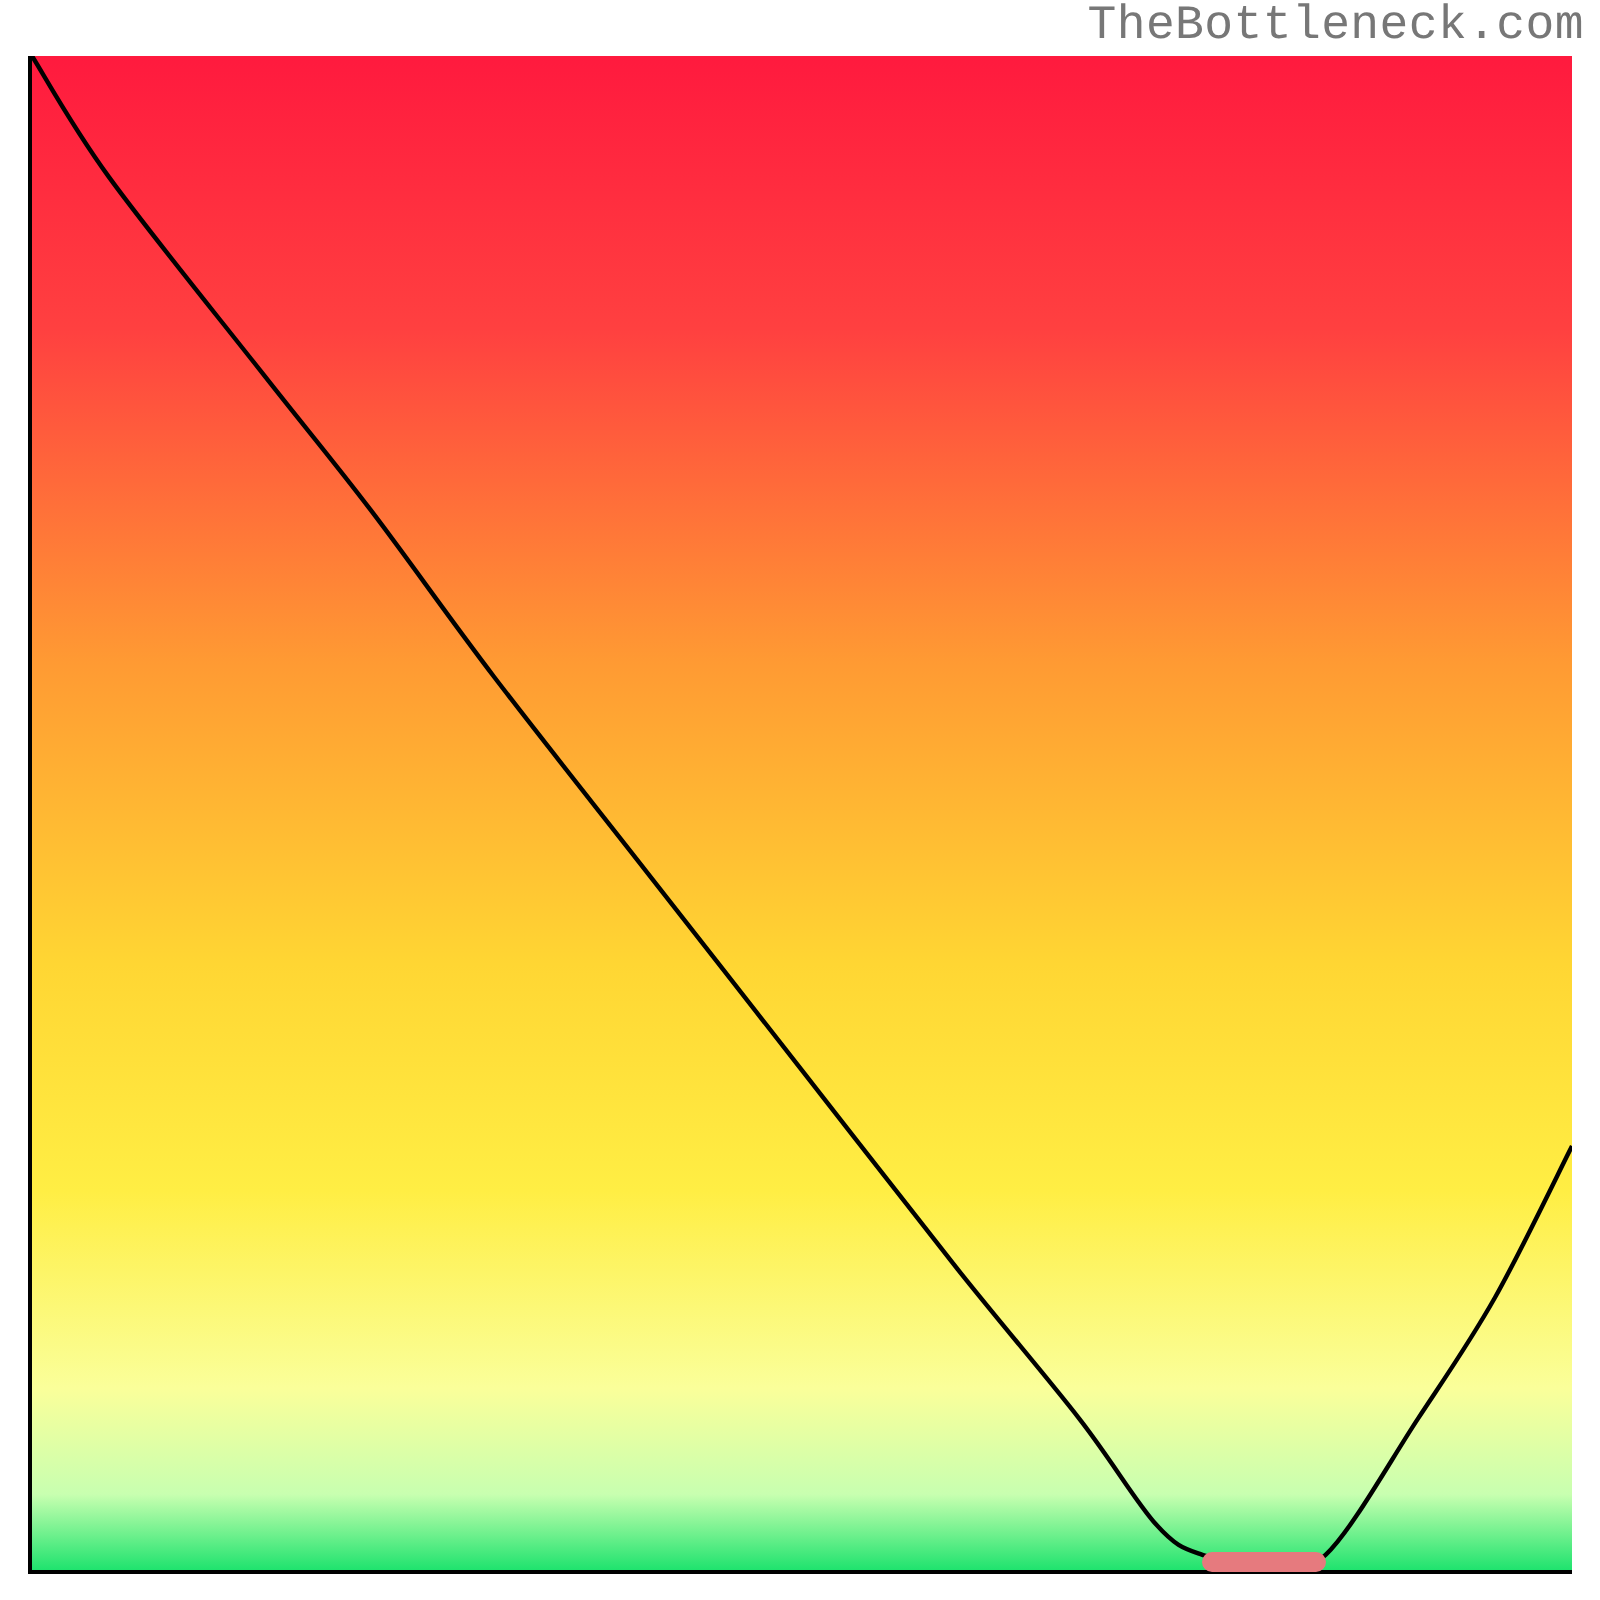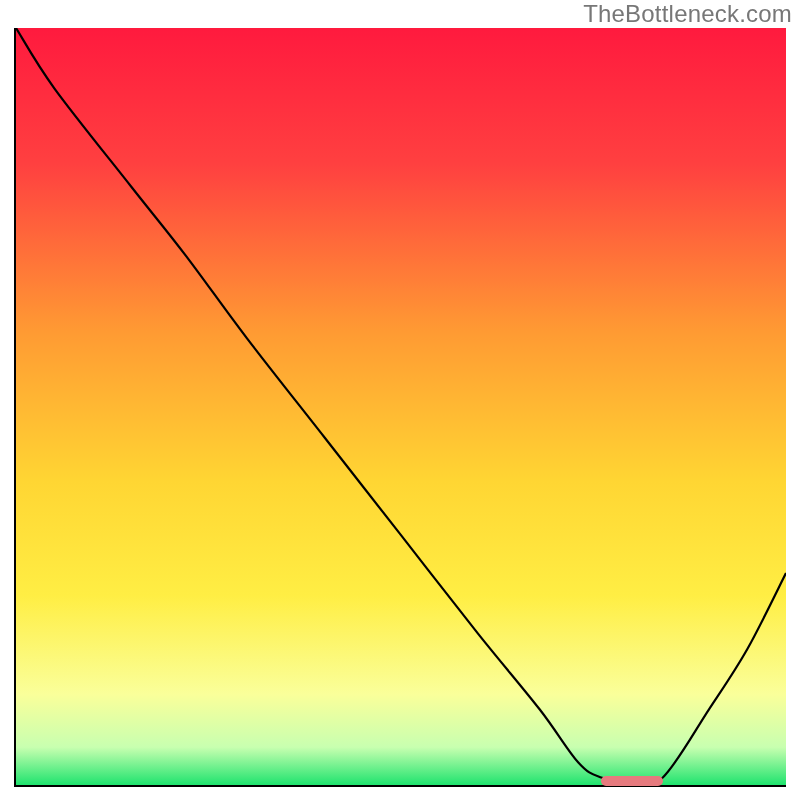--- a/index.html
+++ b/index.html
@@ -8,20 +8,21 @@
     width: 800px;
     height: 800px;
     overflow: hidden;
     background: #ffffff;
     font-family: Arial, Helvetica, sans-serif;
   }
   .canvas {
     position: relative;
     width: 800px;
     height: 800px;
+    font-family: Liberation Mono, monospace;
   }
   .watermark {
     position: absolute;
     top: 0px;
     right: 8px;
     font-size: 24px;
     color: #777777;
     font-weight: 500;
     letter-spacing: 0.2px;
   }

